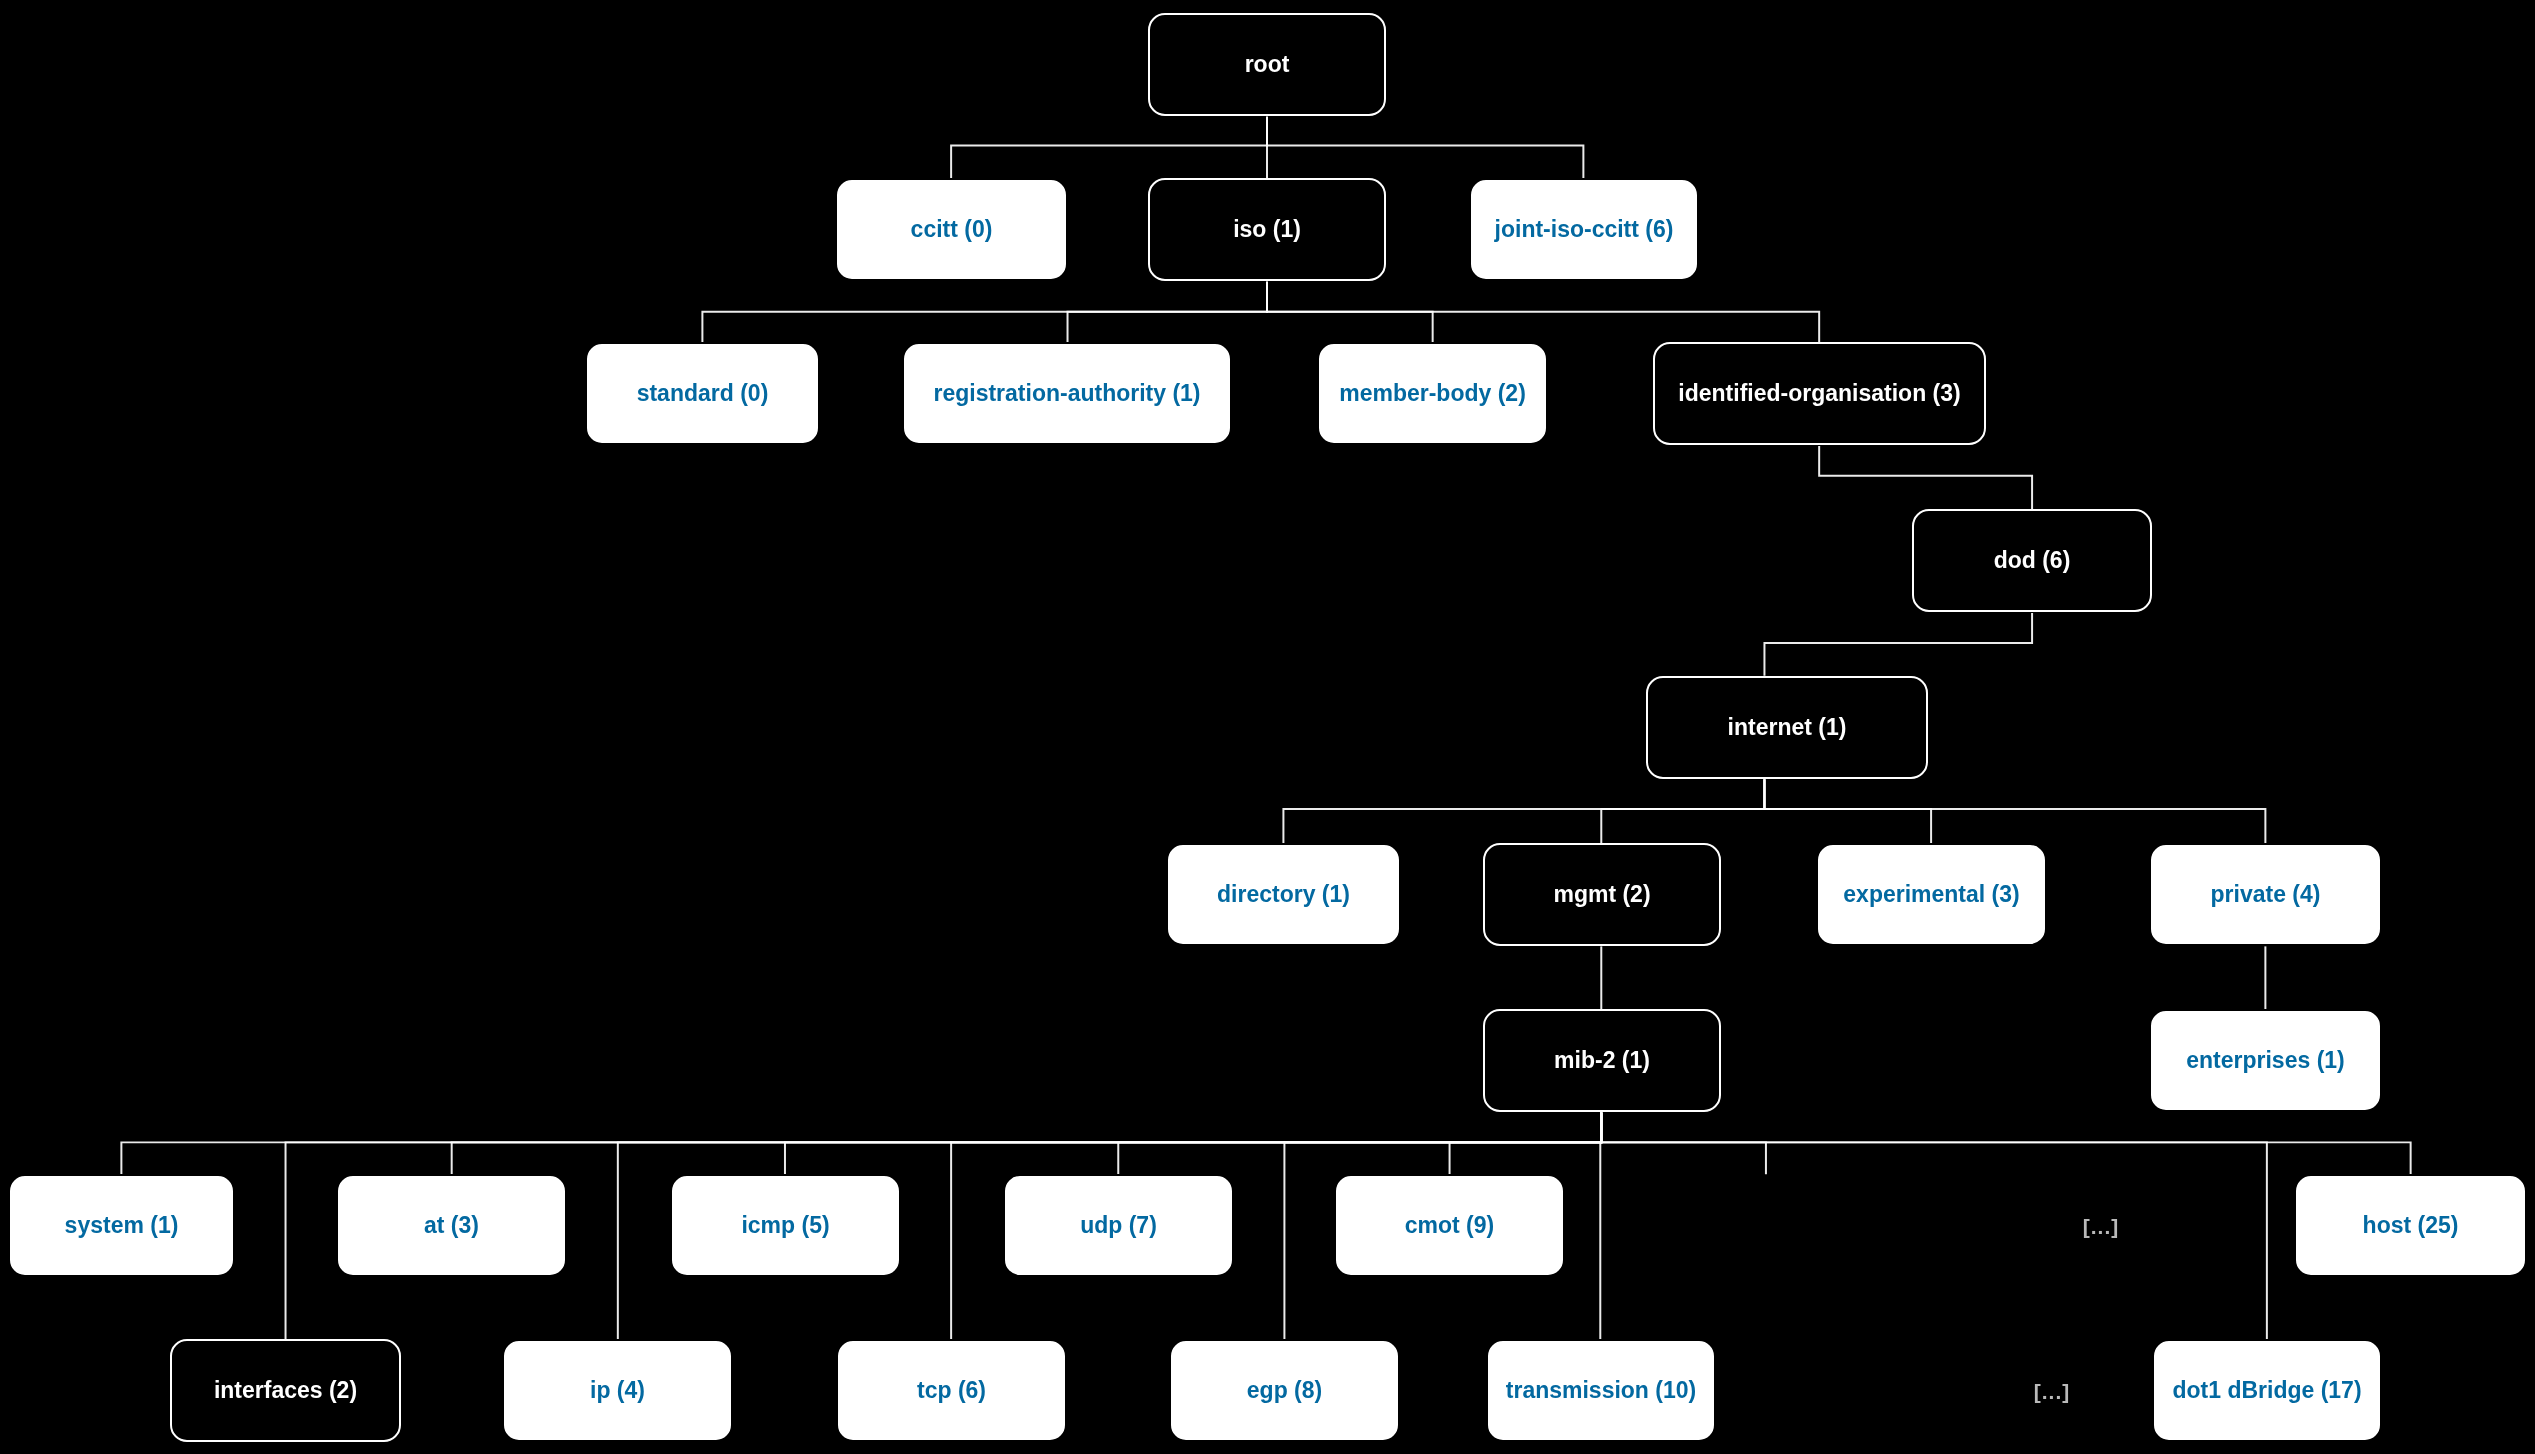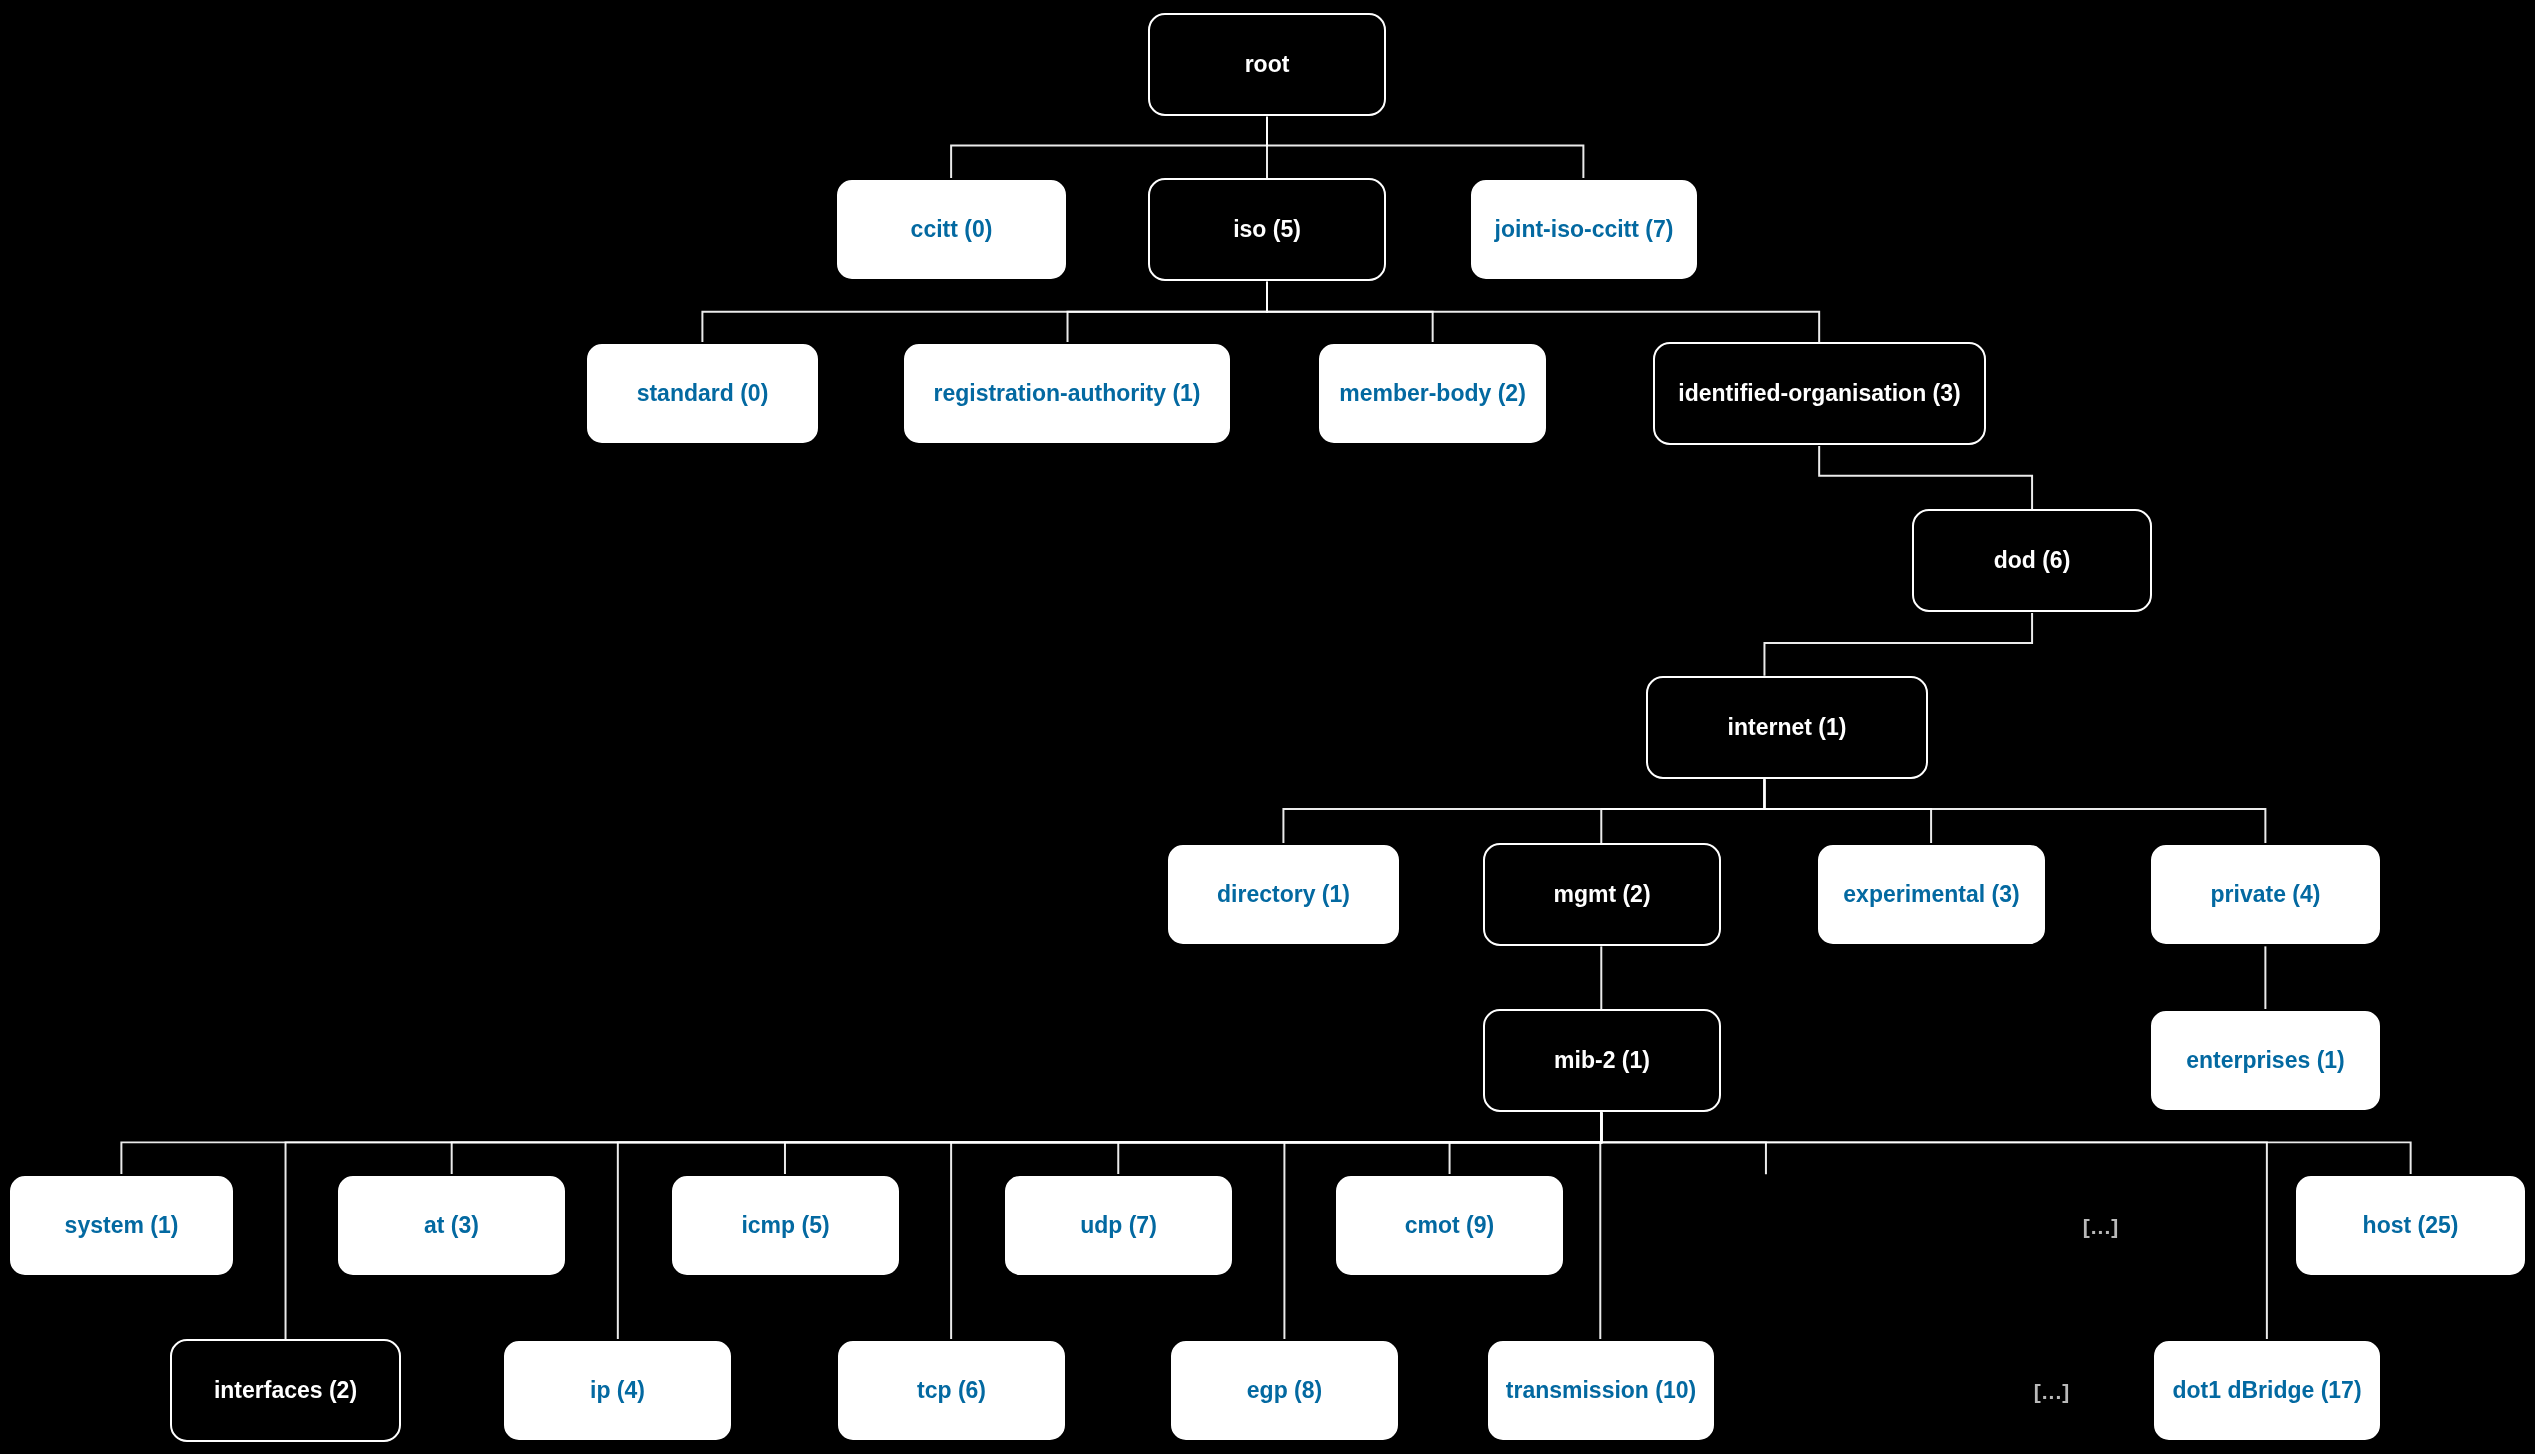--- a/index.html
+++ b/index.html
@@ -60,22 +60,22 @@
     <path d="M1609.5 1118 V1148 H1457 V1180"></path>
     <path d="M1609.5 1118 V1148 H1608.5 V1346"></path>
     <path d="M1609.5 1118 V1148 H1775 V1180"></path>
     <path d="M1609.5 1118 V1148 H2423 V1180"></path>
     <path d="M1609.5 1118 V1148 H2278.5 V1346"></path>
   </svg>
 
   <div class="node dark" style="left:1148px;top:13px;width:238px;">root</div>
 
   <div class="node light" style="left:835px;top:178px;width:233px;">ccitt (0)</div>
-  <div class="node dark" style="left:1148px;top:178px;width:238px;">iso (5)</div>
-  <div class="node light" style="left:1469px;top:178px;width:230px;">joint-iso-ccitt (7)</div>
+  <div class="node dark" style="left:1148px;top:178px;width:238px;">iso (1)</div>
+  <div class="node light" style="left:1469px;top:178px;width:230px;">joint-iso-ccitt (6)</div>
 
   <div class="node light" style="left:585px;top:342px;width:235px;">standard (0)</div>
   <div class="node light" style="left:902px;top:342px;width:330px;">registration-authority (1)</div>
   <div class="node light" style="left:1317px;top:342px;width:231px;">member-body (2)</div>
   <div class="node dark" style="left:1653px;top:342px;width:333px;">identified-organisation (3)</div>
 
   <div class="node dark" style="left:1912px;top:509px;width:240px;">dod (6)</div>
   <div class="node dark" style="left:1646px;top:676px;width:282px;">internet (1)</div>
 
   <div class="node light" style="left:1166px;top:843px;width:235px;">directory (1)</div>

